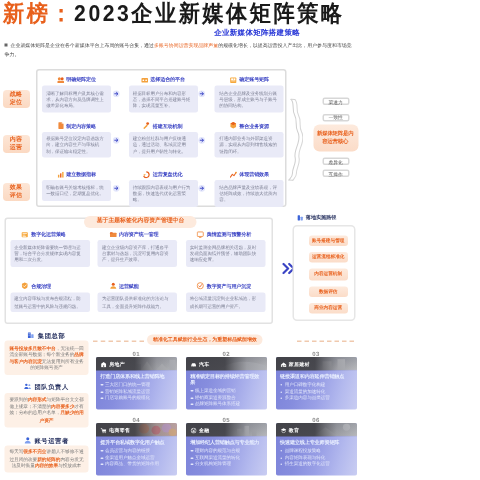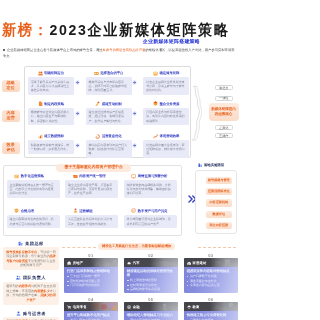--- a/index.html
+++ b/index.html
@@ -1,18 +1,18 @@
 <!DOCTYPE html>
 <html><head>
 <meta charset="utf-8">
 <style>
   html,body{margin:0;padding:0;}
   body{width:240px;height:320px;background:#ffffff;
        font-family:"Liberation Sans",sans-serif;overflow:hidden;}
-  .page{position:relative;width:240px;height:229px;background:#fff;margin-top:20px;}
+  .page{position:relative;width:240px;height:229px;background:#fff;}
 
   
   .hdr{position:absolute;left:2px;top:1px;width:236px;height:18px;}
   .hdr .t{font-size:15.2px;font-weight:bold;letter-spacing:1.8px;line-height:18px;white-space:nowrap;color:#1a1a1a;
         transform:scaleX(0.93);transform-origin:0 0;}
   .hdr .t .brand{color:#E8601C;}
   .sub{position:absolute;right:40px;top:18px;font-size:5px;font-weight:bold;color:#2332d6;letter-spacing:.2px;}
 
   
   .intro{position:absolute;left:3px;top:28px;width:234px;font-size:3.3px;line-height:5.6px;color:#444;}

